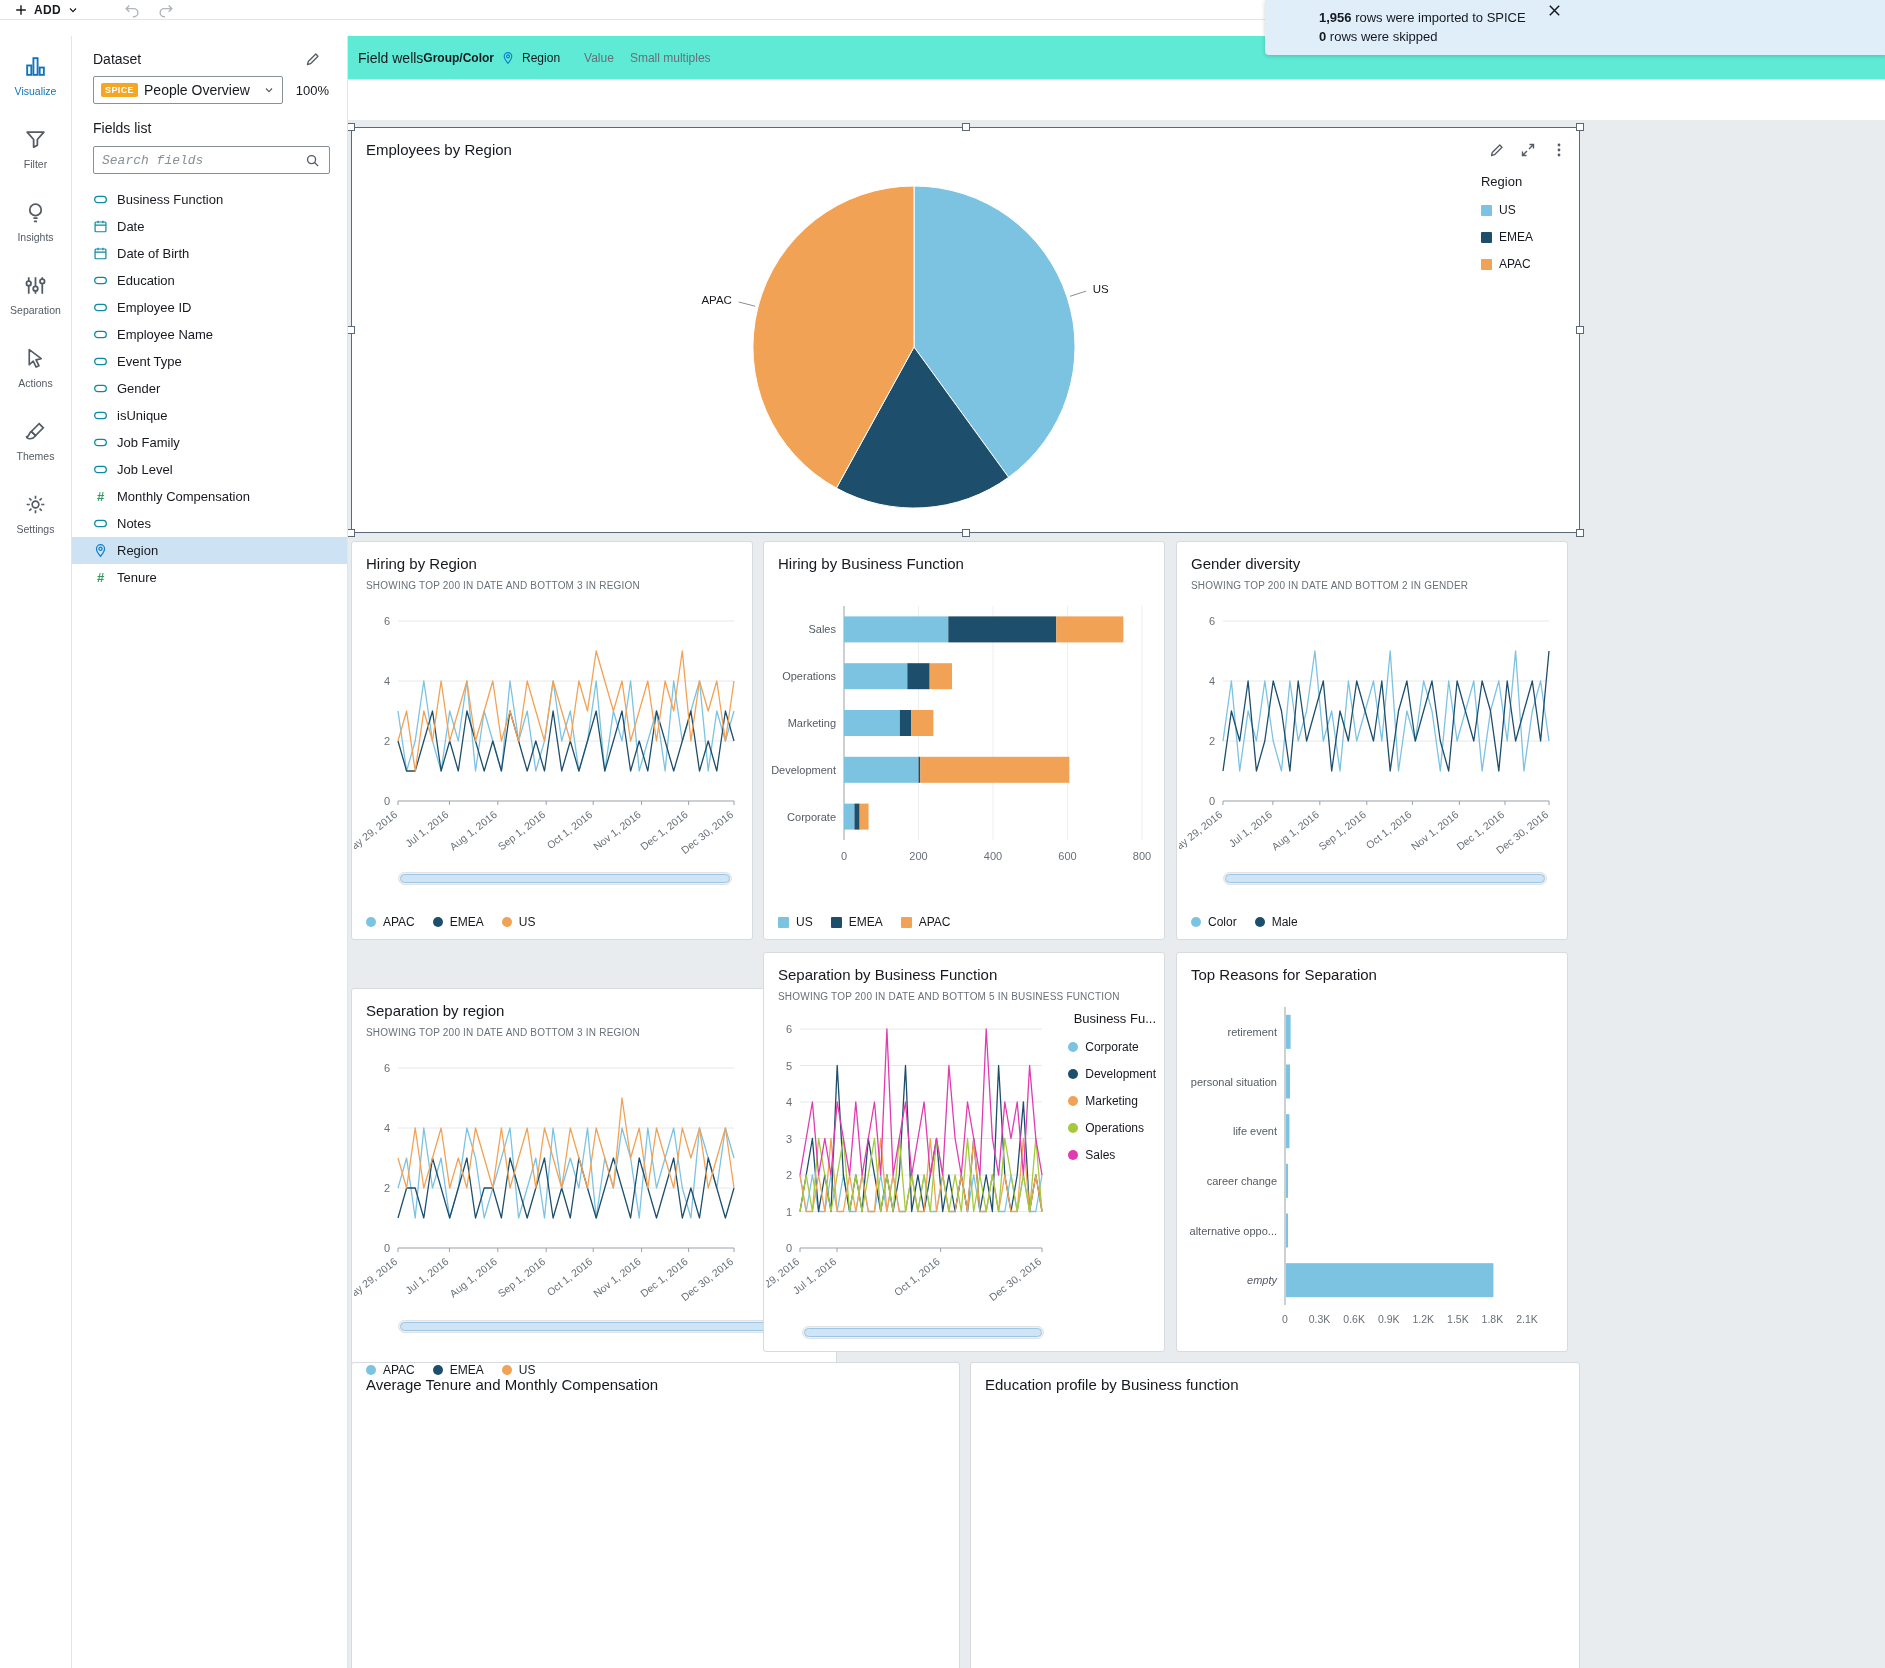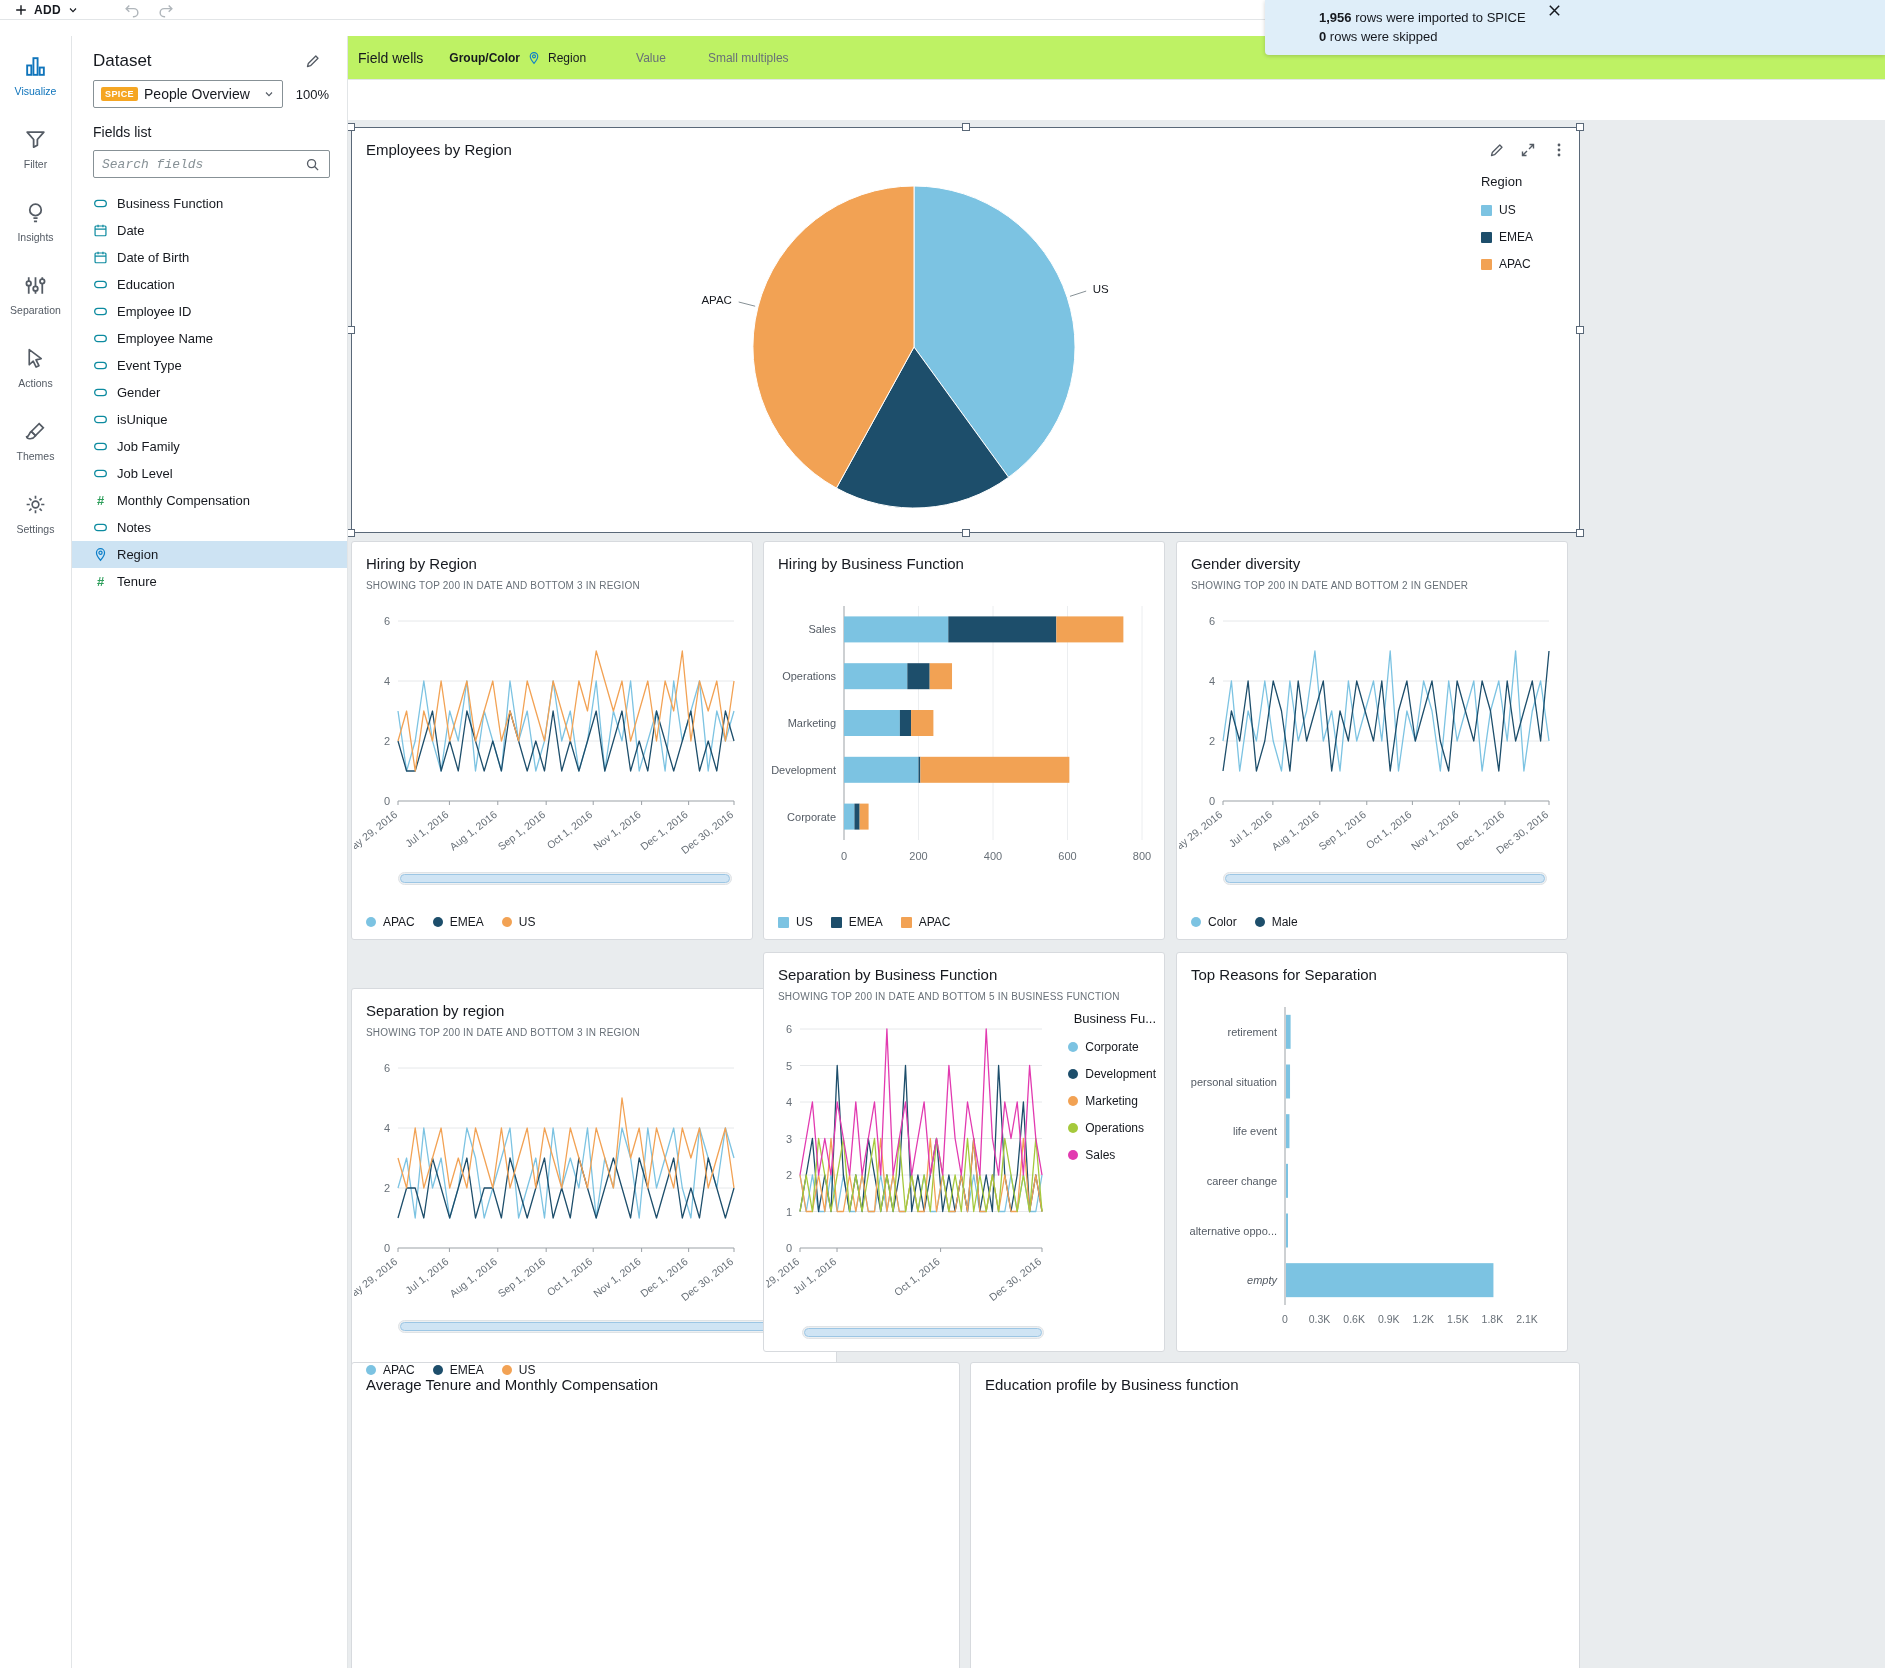--- a/index.html
+++ b/index.html
@@ -24,21 +24,21 @@
   
   .rail{position:absolute;left:0;top:36px;width:72px;bottom:0;background:#fff;border-right:1px solid #e2e5e7;display:flex;flex-direction:column;padding-top:18px;z-index:6}
   .rail-item{height:73px;display:flex;flex-direction:column;align-items:center;gap:6px;color:#545b64;cursor:pointer}
   .rail-icn{width:25px;height:25px}
   .rail-label{font-size:10.5px}
   .rail-item.active{color:#0f74bb}
 
   
   .panel-ds{position:absolute;left:72px;top:36px;width:276px;bottom:0;background:#fff;border-right:1px solid #e2e5e7;z-index:5}
   .ds-head{display:flex;justify-content:space-between;align-items:center;padding:15px 26px 9px 21px}
-  .ds-title{font-size:17px}
+  .ds-title{font-size:14px}
   .pencil{width:16px;height:16px;color:#545b64;cursor:pointer}
   .ds-row{display:flex;align-items:center;padding:0 18px 0 21px}
   .ds-select{width:190px;height:28px;border:1px solid #879196;border-radius:2px;display:flex;align-items:center;gap:6px;padding:0 7px;cursor:pointer;background:#fff}
   .ds-select .name{font-size:14px;white-space:nowrap;overflow:hidden}
   .ds-select .caret{margin-left:auto;color:#545b64}
   .spice{background:#f5a623;color:#fff;font-size:9px;font-weight:700;border-radius:2px;padding:2px 4px;letter-spacing:.4px}
   .pct{margin-left:auto;font-size:13px}
   .fl-title{padding:16px 21px 10px;font-size:14px}
   .search{position:relative;margin:0 17px 12px 21px;height:28px;border:1px solid #879196;border-radius:2px;display:flex;align-items:center;background:#fff}
   .search input{border:0;outline:0;flex:1;font-family:Liberation Mono, monospace;font-size:13px;padding:0 8px;background:transparent;color:#a16207;min-width:0}
@@ -46,21 +46,21 @@
   .search .icn{width:15px;height:15px;margin-right:9px;color:#545b64;flex:0 0 15px}
   .field-item{display:flex;align-items:center;gap:9px;height:27px;padding:0 10px 0 21px;cursor:pointer;white-space:nowrap}
   .field-item.selected{background:#cde3f3}
   .f-icn{width:15px;height:15px;flex:0 0 15px;color:#0d8ba0}
   .f-icn.blue{color:#0d7fc9}
   .f-num{width:15px;flex:0 0 15px;text-align:center;color:#2e9e5b;font-weight:700;font-size:13px;line-height:15px}
   .f-label{font-size:13px}
 
   
   .main{position:absolute;left:348px;top:36px;right:0;bottom:0}
-  .fieldwells{height:44px;background:#bef264;border-bottom:1px solid #e2e5e7;display:flex;align-items:center;padding-left:10px;gap:26px}
+  .fieldwells{height:44px;background:#5eead4;border-bottom:1px solid #e2e5e7;display:flex;align-items:center;padding-left:10px;}
   .fw-title{font-size:14px}
   .fw-group{display:flex;align-items:center;gap:7px;font-size:12px;cursor:pointer}
   .fw-group b{font-weight:700}
   .fw-pin{width:14px;height:14px;color:#0d7fc9}
   .fw-muted{font-size:12px;color:#687078;cursor:pointer}
   .ml24{margin-left:24px}.ml16{margin-left:16px}
   .sheetbar{height:40px;background:#f7f8f9;border-bottom:1px solid #e2e5e7;display:flex;align-items:stretch}
   .sheet-tab{background:#fff;border-right:1px solid #e2e5e7;display:flex;align-items:center;gap:9px;padding:0 15px;font-size:13px;cursor:pointer}
   .sheet-caret{width:13px;height:13px;color:#545b64}
   .sheet-add{width:42px;display:flex;align-items:center;justify-content:center;color:#545b64;cursor:pointer}

